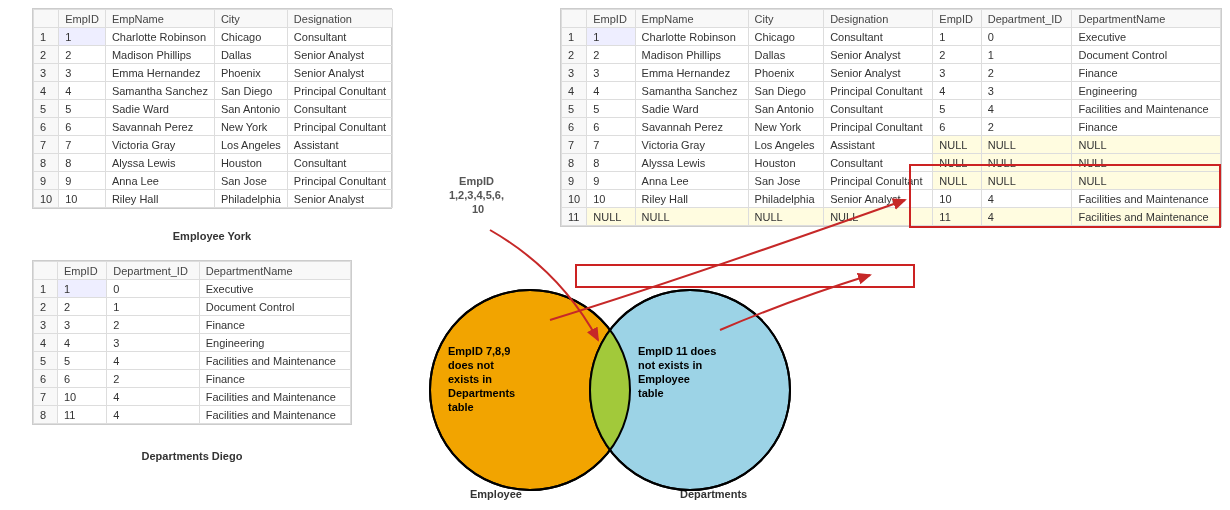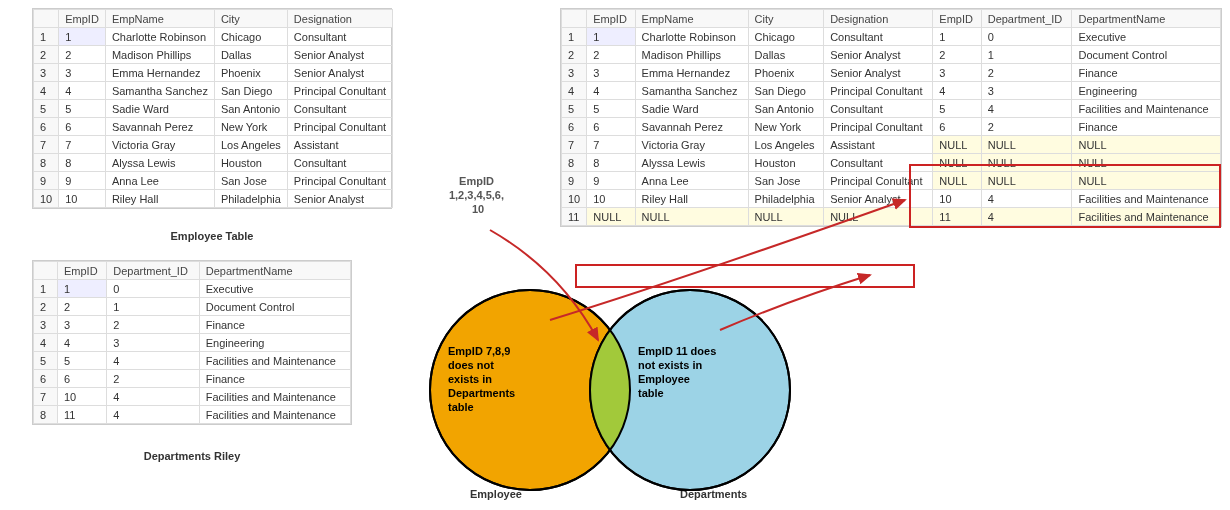--- a/index.html
+++ b/index.html
@@ -125,21 +125,21 @@
         <tr>
           <td class="rownum">10</td>
           <td>10</td>
           <td>Riley Hall</td>
           <td>Philadelphia</td>
           <td>Senior Analyst</td>
         </tr>
       </tbody>
     </table>
 </div>
-<div class="caption" style="left:32px; top:230px; width:360px;">Employee Table</div>
+<div class="caption" style="left:32px; top:230px; width:360px;">Employee York</div>
 
 <div class="panel" style="left:32px; top:260px; width:320px;">
   <table>
       <thead>
         <tr id="dept-head">
           <th></th>
           <th>EmpID</th>
           <th>Department_ID</th>
           <th>DepartmentName</th>
         </tr>
@@ -189,21 +189,21 @@
         </tr>
         <tr>
           <td class="rownum">8</td>
           <td>11</td>
           <td>4</td>
           <td>Facilities and Maintenance</td>
         </tr>
       </tbody>
     </table>
 </div>
-<div class="caption" style="left:32px; top:450px; width:320px;">Departments Riley</div>
+<div class="caption" style="left:32px; top:450px; width:320px;">Departments Diego</div>
 
 <div class="panel" style="left:560px; top:8px; width:662px;">
   <table>
       <thead>
         <tr id="join-head">
           <th></th>
           <th>EmpID</th>
           <th>EmpName</th>
           <th>City</th>
           <th>Designation</th>

